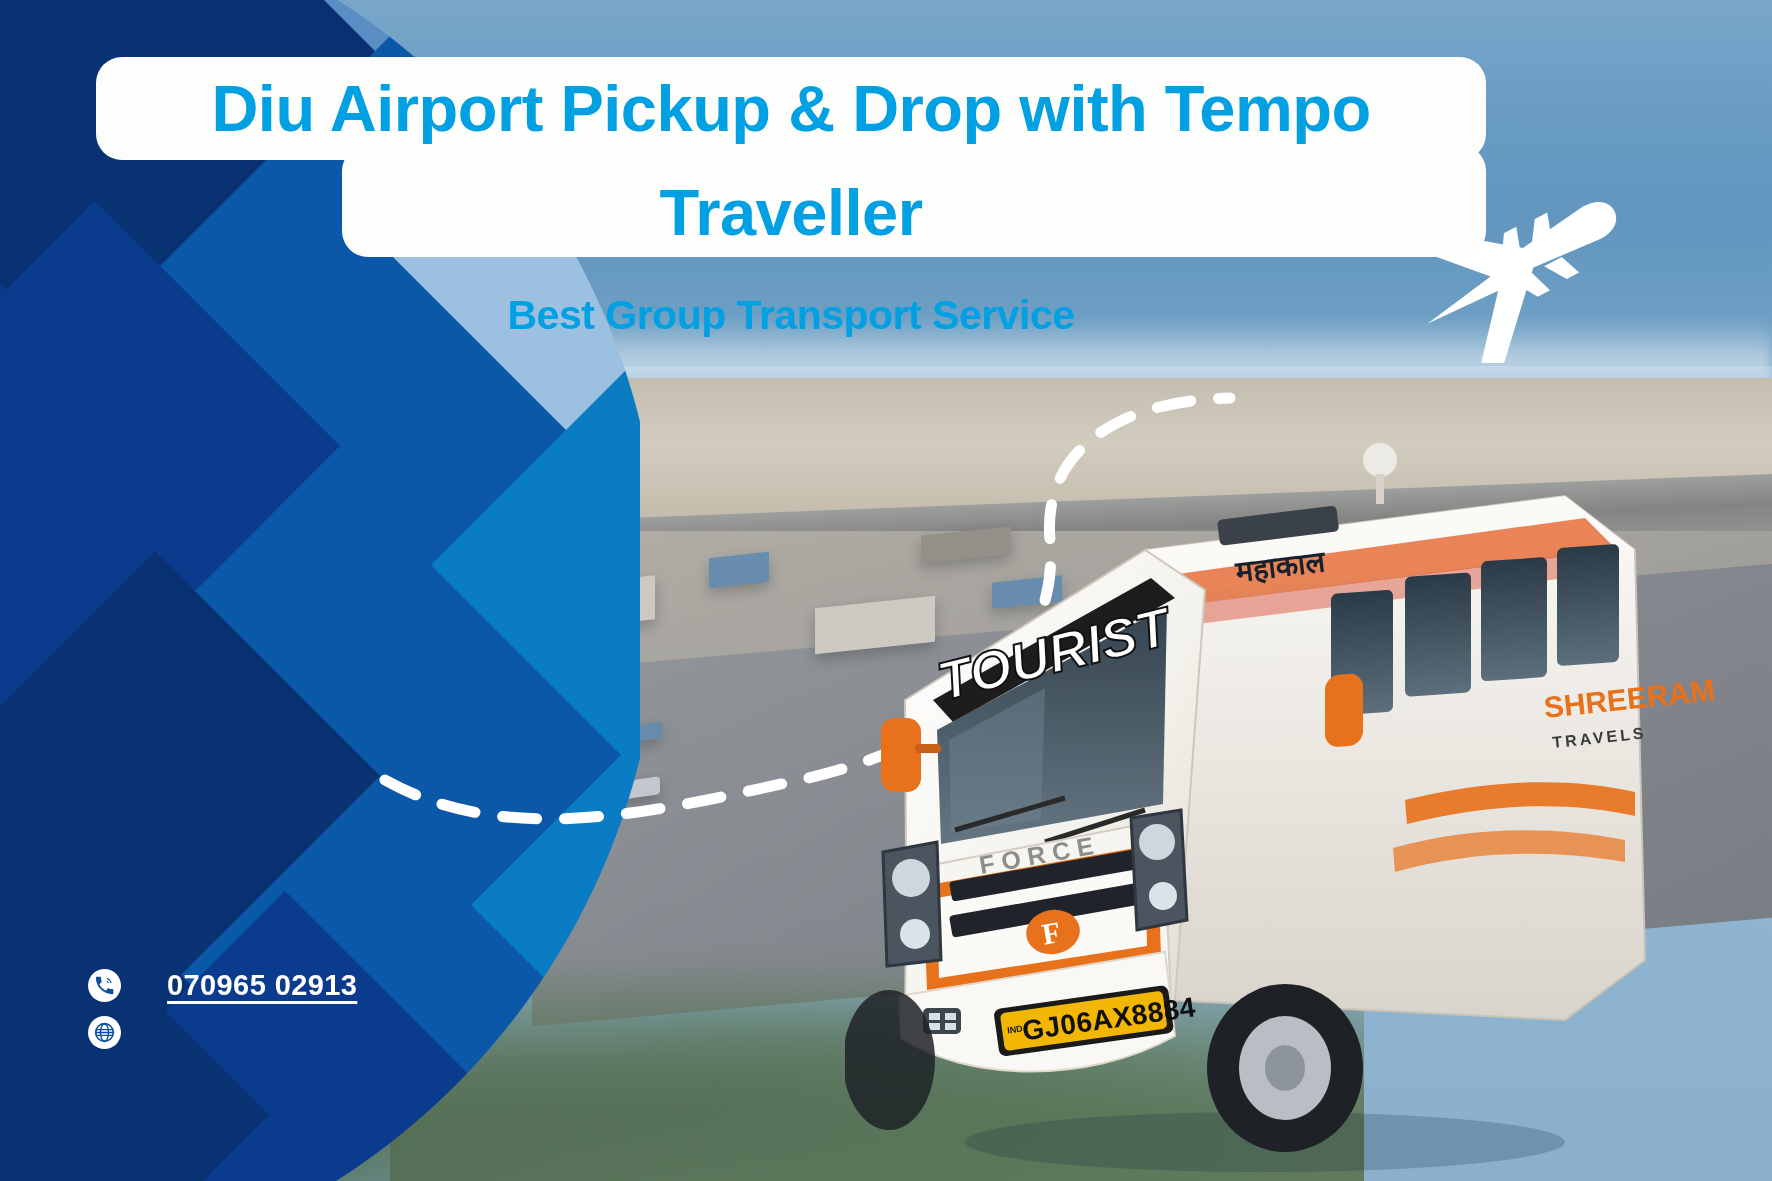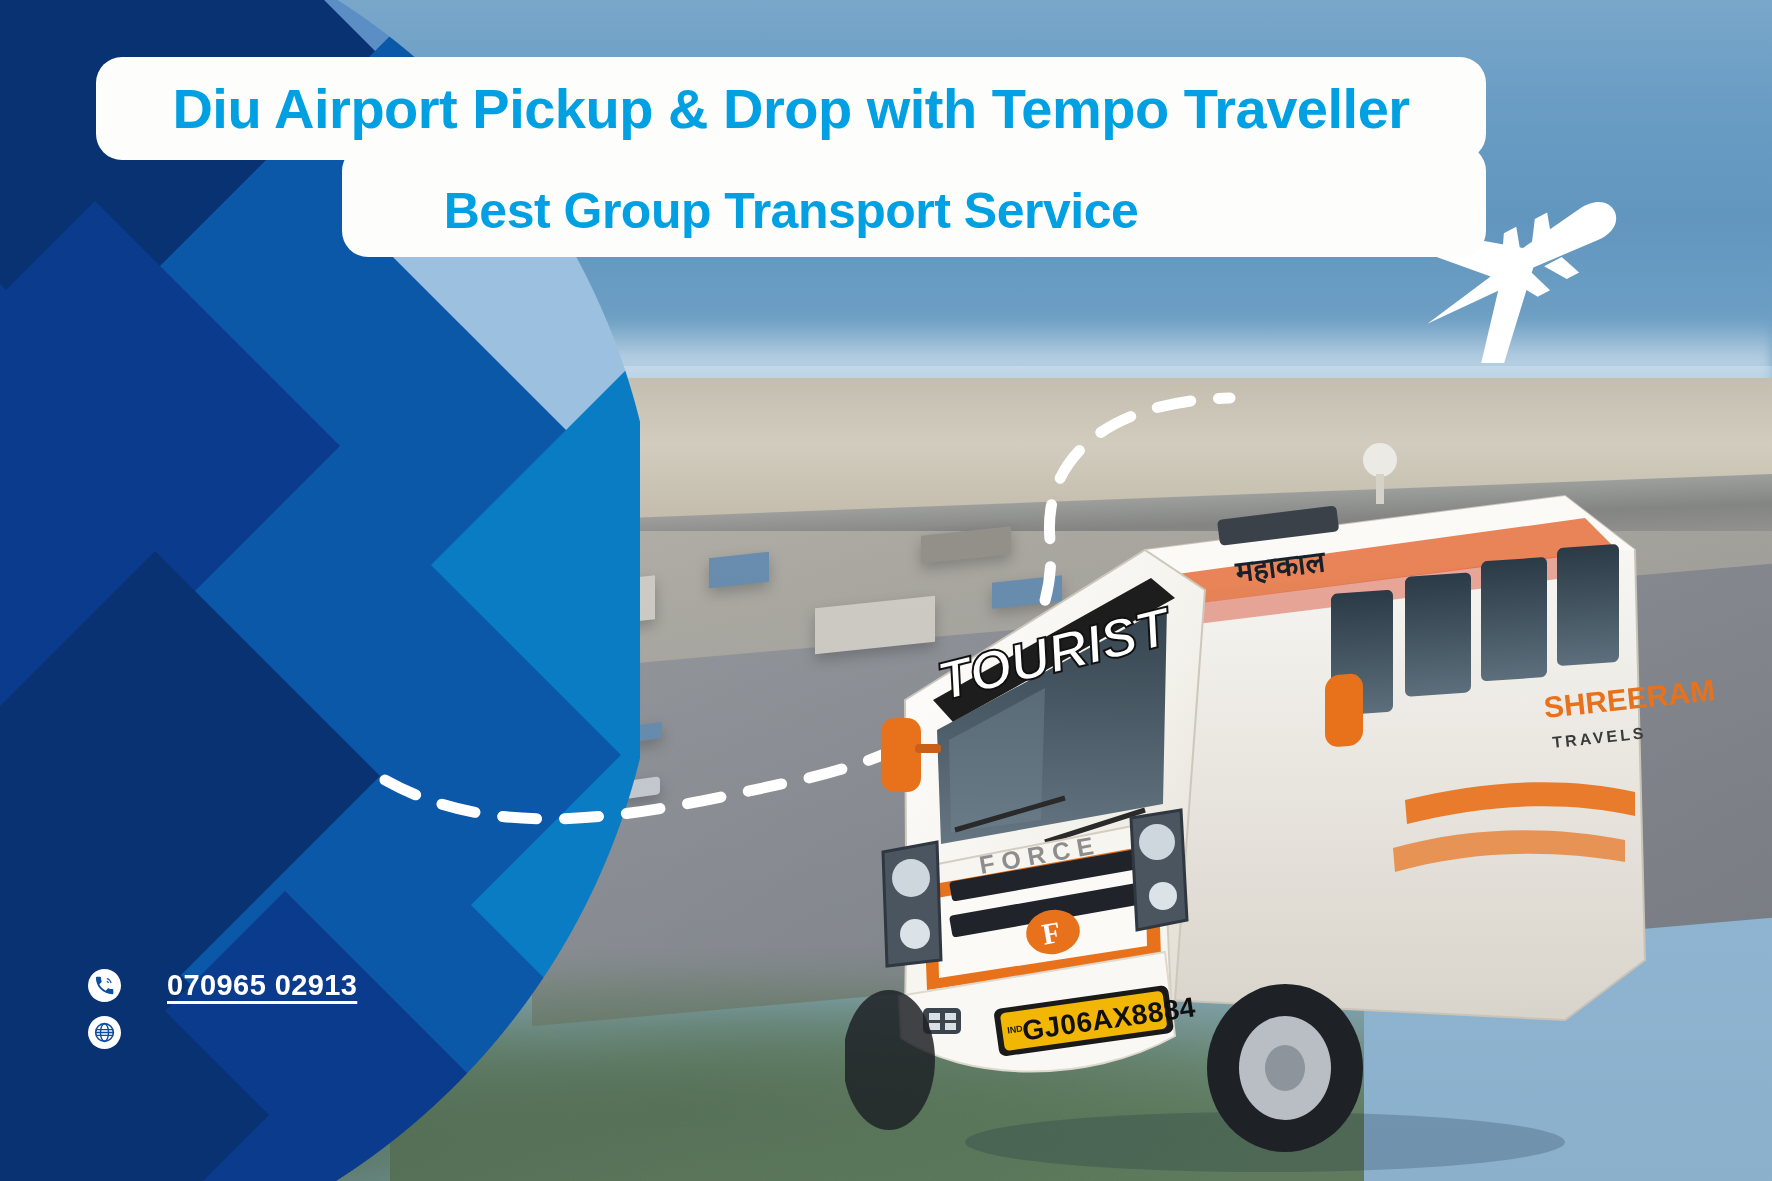--- a/index.html
+++ b/index.html
@@ -72,22 +72,22 @@
     position:absolute;background:#fdfdfb;border-radius:26px;
   }
   .plaque-top{left:0;top:0;width:1390px;height:103px;}
   .plaque-bot{left:246px;top:88px;width:1144px;height:112px;}
   .title{
     position:absolute;left:0;top:0;width:1390px;height:200px;
     text-align:center;color:#00a0e3;
     font-weight:800;letter-spacing:-0.5px;
     font-family:"Liberation Sans",sans-serif;
   }
-  .title .l1{display:block;font-size:56px;line-height:104px;}
-  .title .l2{display:block;font-size:50px;line-height:100px;}
+  .title .l1{display:block;font-size:65px;line-height:104px;}
+  .title .l2{display:block;font-size:41px;line-height:100px;}
 
   
   .plane{position:absolute;left:1405px;top:178px;width:230px;height:185px;}
 
   
   .route{position:absolute;left:330px;top:380px;width:1050px;height:680px;pointer-events:none;}
 
   
   .van{position:absolute;left:845px;top:400px;width:900px;height:781px;}
 

